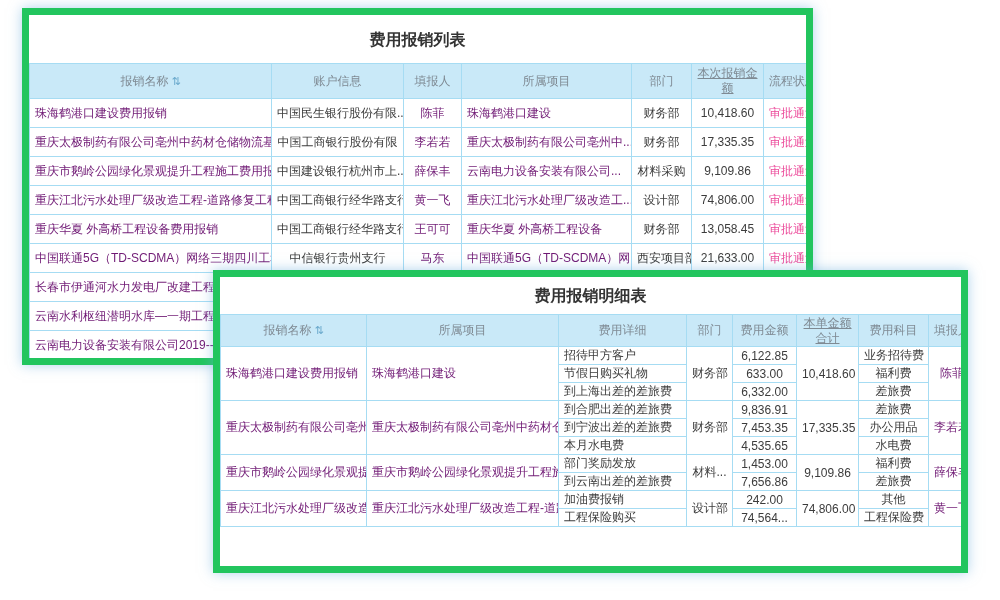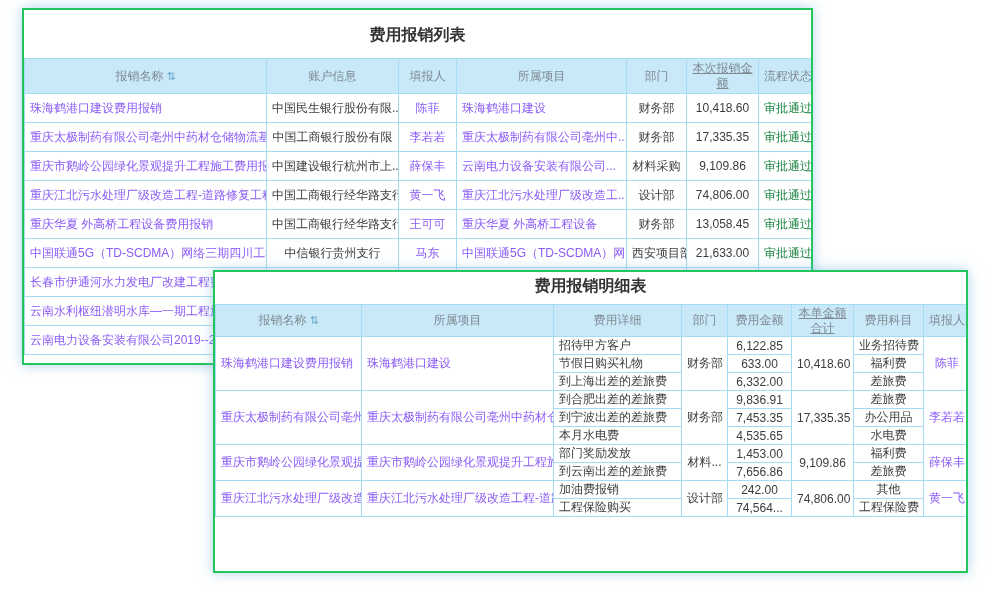--- a/index.html
+++ b/index.html
@@ -4,51 +4,51 @@
 <style>
   * { box-sizing: border-box; }
   html,body { margin:0; padding:0; }
   body {
     width:1000px; height:600px; position:relative; overflow:hidden;
     background:#ffffff;
     font-family:"Liberation Sans","DejaVu Sans",sans-serif;
   }
   .panel {
     position:absolute; background:#fff;
-    border:2px solid #22c55e;
+    border:7px solid #22c55e;
     box-shadow:0 0 12px rgba(110,175,220,.55);
     overflow:hidden;
   }
   #list-panel   { left:22px;  top:8px;   width:791px; height:357px; z-index:1; }
   #detail-panel { left:213px; top:270px; width:755px; height:303px; z-index:2; }
   .panel-title {
     text-align:center; font-weight:bold; color:#333; font-size:16px;
   }
   #list-panel .panel-title   { padding:15px 0 12px; }
-  #detail-panel .panel-title { padding:4px 0 7px; }
+  #detail-panel .panel-title { padding:9px 0 7px; }
   table {
     width:100%; border-collapse:collapse; table-layout:fixed;
     font-size:12px; color:#3c3c3c;
   }
   th, td {
     border:1px solid #a6dcf3; padding:0 5px;
     overflow:hidden; white-space:nowrap; text-align:center;
   }
   th {
     background:#c9e9f8; color:#7f8a93; font-weight:normal;
   }
   #list-panel th   { height:35px; }
   #list-panel td   { height:29px; }
   #detail-panel th { height:32px; }
   #detail-panel td { height:16px; }
   th.wrap { white-space:normal; line-height:1.25;text-decoration:underline; }
   .left  { text-align:left; }
   .num   { }
-  .link  { color:#8b5cf6; cursor:pointer; }
-  .green { color:#15803d; }
+  .link  { color:#701a75; cursor:pointer; }
+  .green { color:#ec4899; }
   .sort-icon {
     display:inline-block; margin-left:3px; color:#6aa9cc;
     font-size:11px; cursor:pointer;
   }
 </style>
 </head>
 <body>
 
 <div class="panel" id="list-panel">
   <div class="panel-title">费用报销列表</div>

